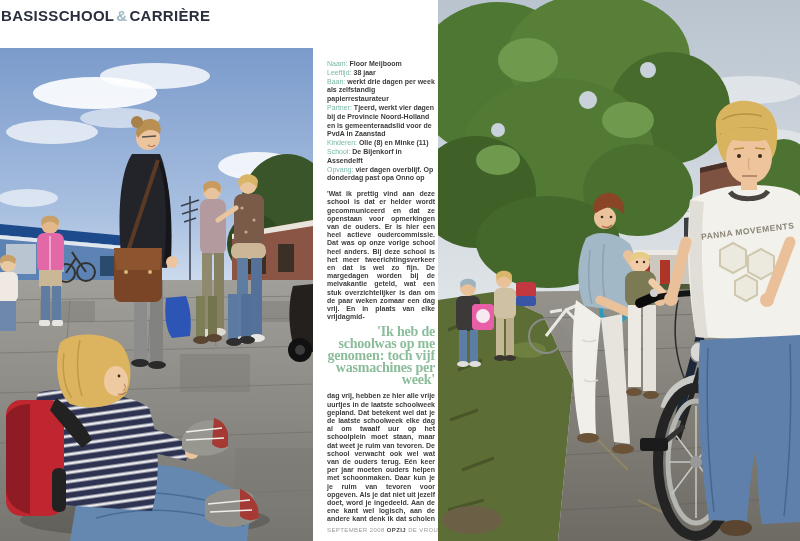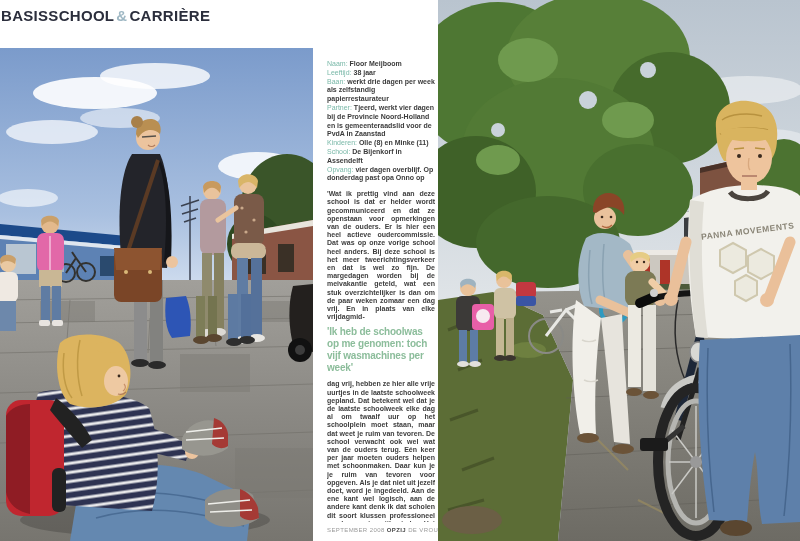--- a/index.html
+++ b/index.html
@@ -21,22 +21,22 @@
   }
   .info-block{margin-bottom:7px;}
   .info-field{font-size:7px;line-height:8.8px;text-align:left;}
   .info-field .lbl{color:#79b8a8;font-weight:normal;}
   .info-field .val{color:#3b3b3b;font-weight:bold;}
   .body-par{
     font-size:7px;line-height:8.2px;font-weight:bold;color:#3d3d3d;
     text-align:justify;margin:0 0 4px 0;
   }
   .pull-quote{
-    color:#8cbd9b;font-size:10px;line-height:12px;font-weight:bold;
-    letter-spacing:-0.2px;margin:5px 0 6px 0;text-align:left;
+    color:#8cbd9b;font-size:14px;line-height:12px;font-weight:bold;
+    letter-spacing:-0.2px;margin:5px 0 6px 0;text-align:right;font-family:Liberation Serif, serif;
   }
   .footer-line{
     position:absolute;left:327px;top:527px;width:130px;
     font-size:6px;letter-spacing:.4px;color:#9a9a9a;white-space:nowrap;
   }
   .footer-line .mag{font-weight:bold;color:#4a4a4a;}
 </style>
 </head>
 <body>
 

